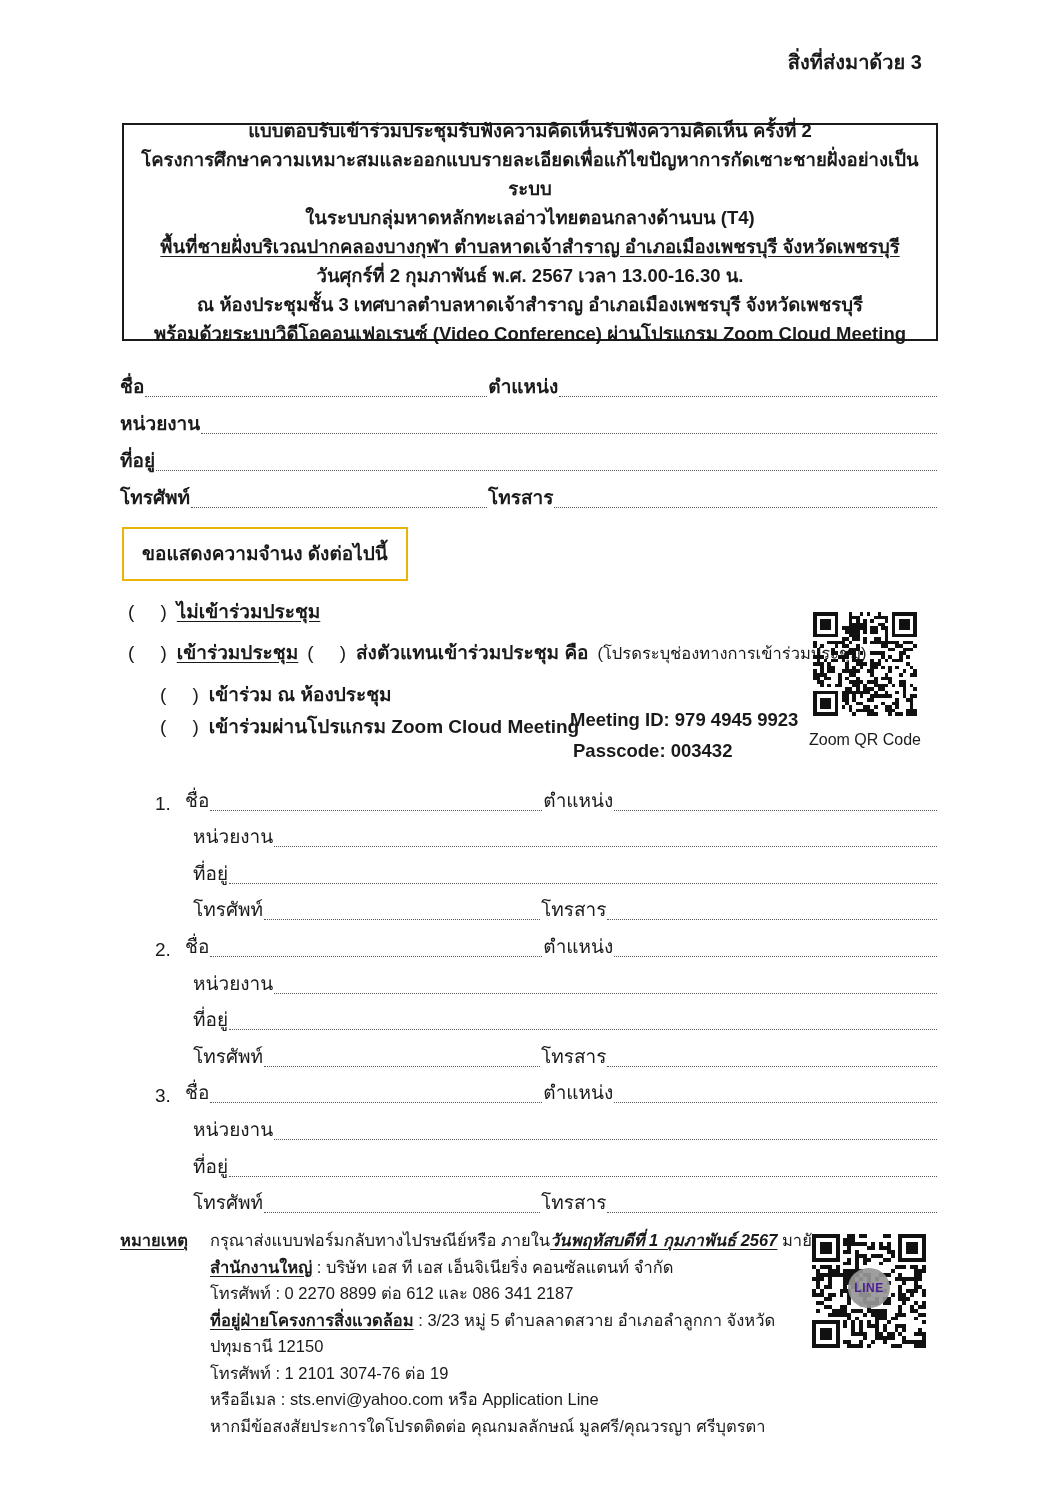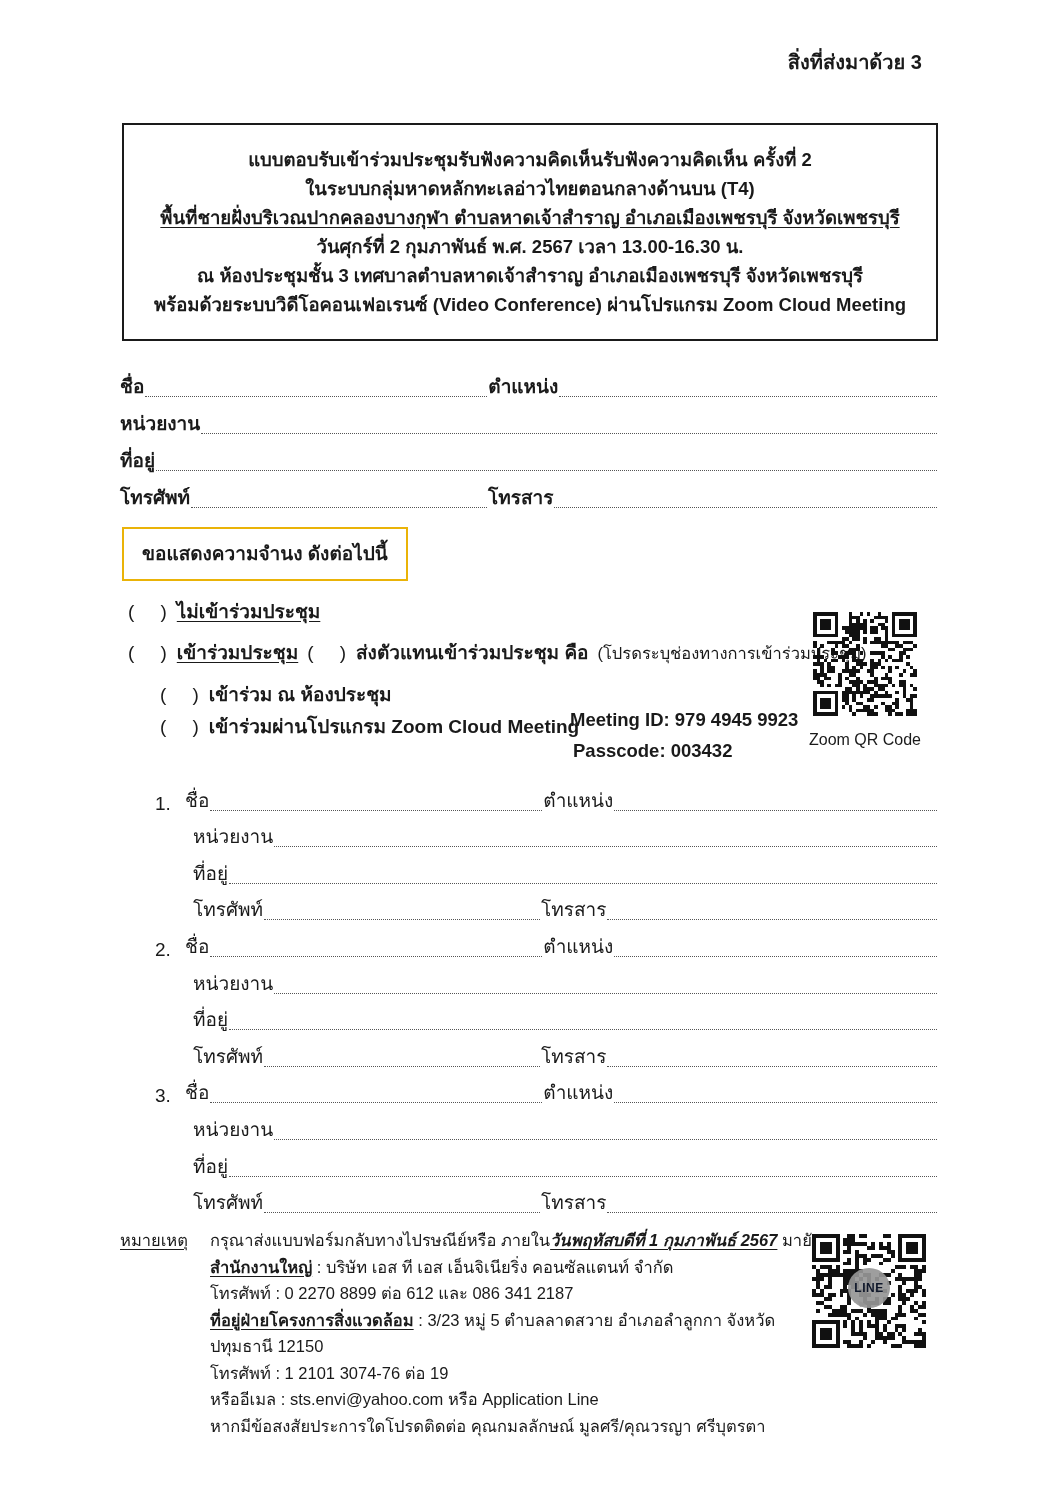--- a/index.html
+++ b/index.html
@@ -50,53 +50,54 @@
   .hint { font-size:16.5px; font-weight:normal; }
   .mtg { font-size:18.5px; font-weight:600; }
 
   
   .qr { display:block; }
   .qr svg { width:100%; height:100%; display:block; }
   .qr-label { font-size:16px; text-align:center; }
   .line-badge {
     position:absolute; left:50%; top:47%; transform:translate(-50%,-50%);
     width:42px; height:40px; border-radius:50%;
-    background:rgba(150,150,150,.92); color:#0f172a;
+    background:rgba(150,150,150,.92); color:#4c1d95;
     font-size:12px; font-weight:bold; letter-spacing:.5px;
     display:flex; align-items:center; justify-content:center;
   }
   .line-badge::after {
     content:""; position:absolute; left:7px; bottom:-4px;
     border:5px solid transparent; border-top-color:rgba(150,150,150,.92);
     transform:rotate(25deg);
   }
 
   
   .attendees { left:155px; top:778px; width:783px; }
   .arow { display:flex; align-items:flex-end; height:36.6px; font-size:19px; }
   .arow .num { width:30px; }
   .arow.ind { padding-left:38px; }
   .aw-name { width:332px; }
   .aw-phone { width:276px; }
 
   
   .note { left:120px; top:1227px; width:700px; display:flex; font-size:16.5px; line-height:26.5px; }
-  .note-label { width:90px; font-weight:normal; text-decoration:underline; text-underline-offset:3px; }
+  .note-label { width:90px; font-weight:bold; text-decoration:underline; text-underline-offset:3px; }
   .note-body { flex:1; }
   .deadline { font-weight:bold; font-style:italic; text-decoration:underline; text-underline-offset:3px; }
 </style>
 </head>
 <body>
 
 <div class="page">
 
   <div class="abs attachment">สิ่งที่ส่งมาด้วย 3</div>
 
   <div class="abs header-box">
     <div>แบบตอบรับเข้าร่วมประชุมรับฟังความคิดเห็นรับฟังความคิดเห็น ครั้งที่ 2</div>
+    <div>โครงการศึกษาความเหมาะสมและออกแบบรายละเอียดเพื่อแก้ไขปัญหาการกัดเซาะชายฝั่งอย่างเป็นระบบ</div>
     <div>ในระบบกลุ่มหาดหลักทะเลอ่าวไทยตอนกลางด้านบน (T4)</div>
     <div class="u">พื้นที่ชายฝั่งบริเวณปากคลองบางกุฬา ตำบลหาดเจ้าสำราญ อำเภอเมืองเพชรบุรี จังหวัดเพชรบุรี</div>
     <div>วันศุกร์ที่ 2 กุมภาพันธ์ พ.ศ. 2567 เวลา 13.00-16.30 น.</div>
     <div>ณ ห้องประชุมชั้น 3 เทศบาลตำบลหาดเจ้าสำราญ อำเภอเมืองเพชรบุรี จังหวัดเพชรบุรี</div>
     <div>พร้อมด้วยระบบวิดีโอคอนเฟอเรนซ์ (Video Conference) ผ่านโปรแกรม Zoom Cloud Meeting</div>
   </div>
 
   <div class="abs contact-top rowset">
     <div class="frow">
       <span class="lbl">ชื่อ</span>

